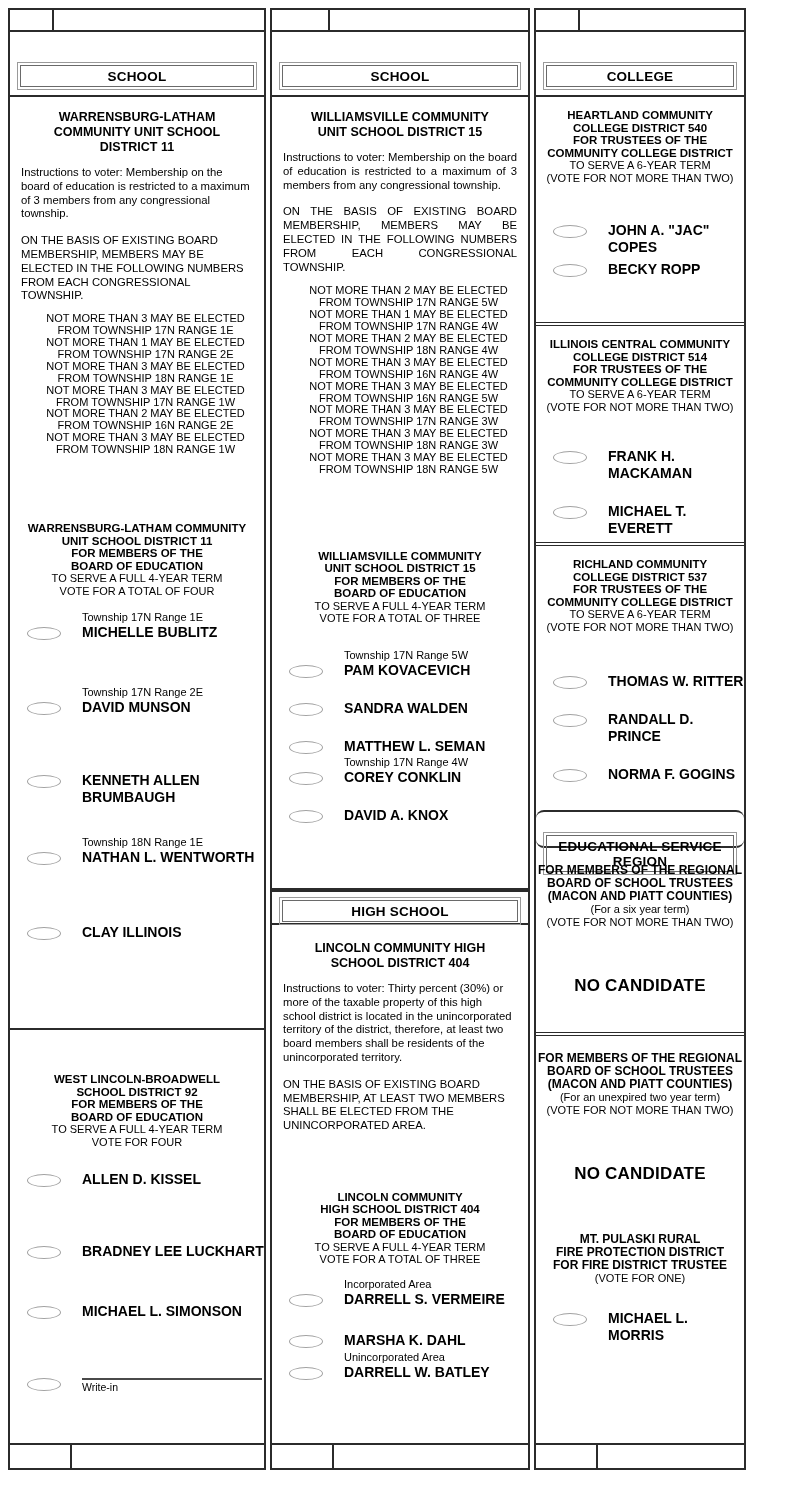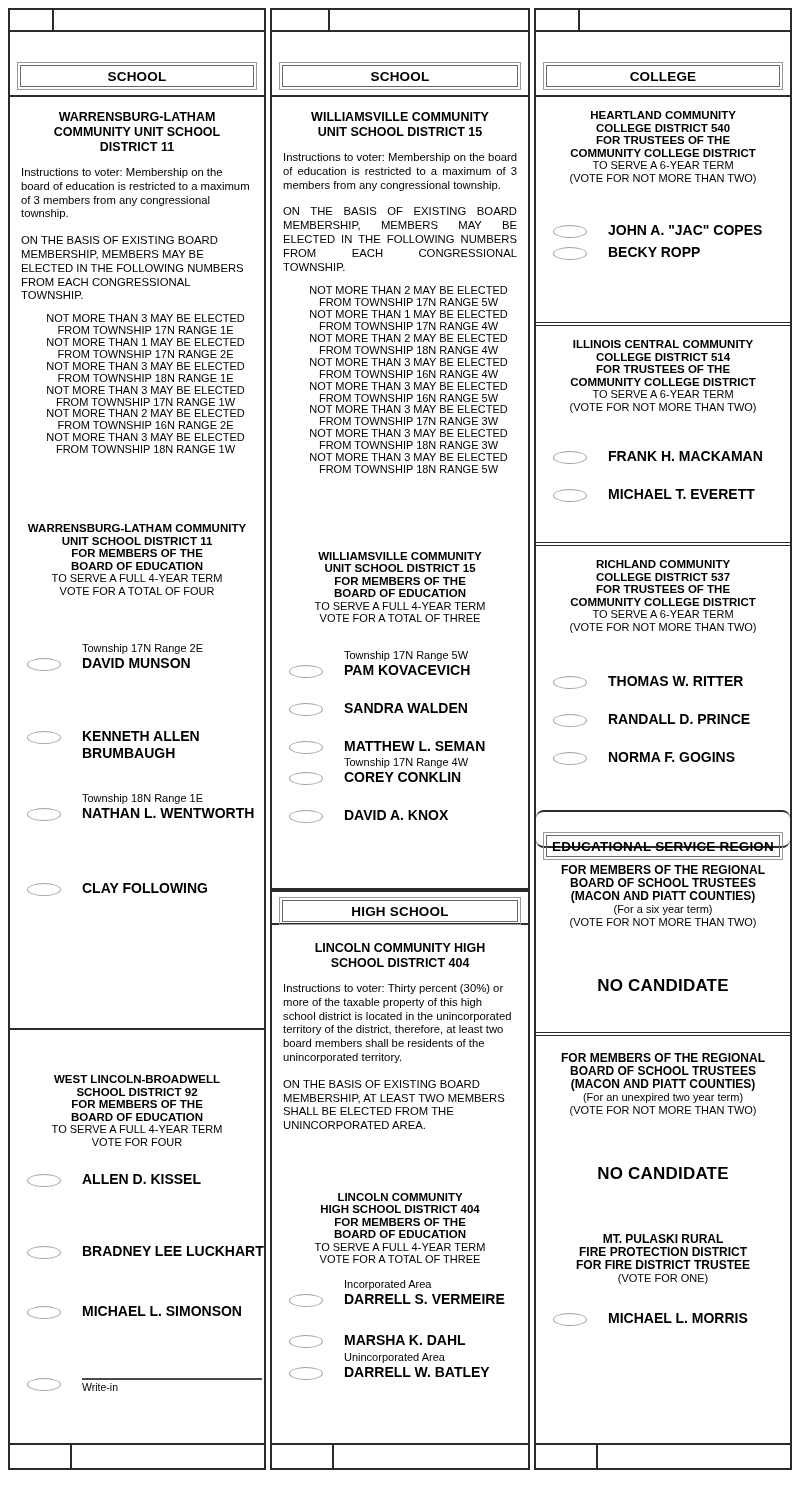--- a/index.html
+++ b/index.html
@@ -4,21 +4,21 @@
 <style>
   * { box-sizing: border-box; margin: 0; padding: 0; }
   html,body { background:#ffffff; }
   body {
     width: 800px; height: 1485px;
     font-family: "Liberation Sans", "DejaVu Sans", sans-serif;
     color: #000;
   }
   .page { width:800px; height:1485px; padding:8px 8px 0 8px; display:flex; gap:4px; background:#fff; }
   .col { border:2px solid #2b2b2b; height:1462px; display:flex; flex-direction:column; background:#fff; }
-  .c1 { width:258px; } .c2 { width:260px; } .c3 { width:258px; }
+  .c1 { width:258px; } .c2 { width:260px; } .c3 { width:212px; }
 
   .strip { height:22px; border-bottom:2px solid #2b2b2b; display:flex; flex:none; }
   .strip .sm { width:44px; border-right:2px solid #2b2b2b; }
   .c2 .strip .sm { width:58px; }
   .strip .lg { flex:1; }
   .bstrip { height:25px; border-top:2px solid #2b2b2b; display:flex; flex:none; margin-top:auto; }
   .bstrip .sm { width:62px; border-right:2px solid #2b2b2b; }
   .bstrip .lg { flex:1; }
   .spacer { height:30px; flex:none; }
 
@@ -100,37 +100,42 @@
         <div class="ctitle">
             <div>WARRENSBURG-LATHAM COMMUNITY</div>
             <div>UNIT SCHOOL DISTRICT 11</div>
             <div>FOR MEMBERS OF THE</div>
             <div>BOARD OF EDUCATION</div>
           </div>
         <div class="subline">TO SERVE A FULL 4-YEAR TERM</div>
         <div class="subline">VOTE FOR A TOTAL OF FOUR</div>
       </div>
 
+      <div class="cand tw" style="margin-top:14px;">
+        <span class="oval"></span>
+        <div class="twp">Township 17N Range 1E</div>
+        <div class="nm">MICHELLE BUBLITZ</div>
+      </div>
       <div class="cand tw" style="margin-top:45px;">
         <span class="oval"></span>
         <div class="twp">Township 17N Range 2E</div>
         <div class="nm">DAVID MUNSON</div>
       </div>
       <div class="cand" style="margin-top:56px;">
         <span class="oval"></span>
         <div class="nm">KENNETH ALLEN BRUMBAUGH</div>
       </div>
       <div class="cand tw" style="margin-top:30px;">
         <span class="oval"></span>
         <div class="twp">Township 18N Range 1E</div>
         <div class="nm">NATHAN L. WENTWORTH</div>
       </div>
       <div class="cand" style="margin-top:58px;">
         <span class="oval"></span>
-        <div class="nm">CLAY FOLLOWING</div>
+        <div class="nm">CLAY ILLINOIS</div>
       </div>
     </div>
 
     <div class="sec grow">
       <div style="margin-top:43px;">
         <div class="ctitle">
             <div>WEST LINCOLN-BROADWELL</div>
             <div>SCHOOL DISTRICT 92</div>
             <div>FOR MEMBERS OF THE</div>
             <div>BOARD OF EDUCATION</div>

